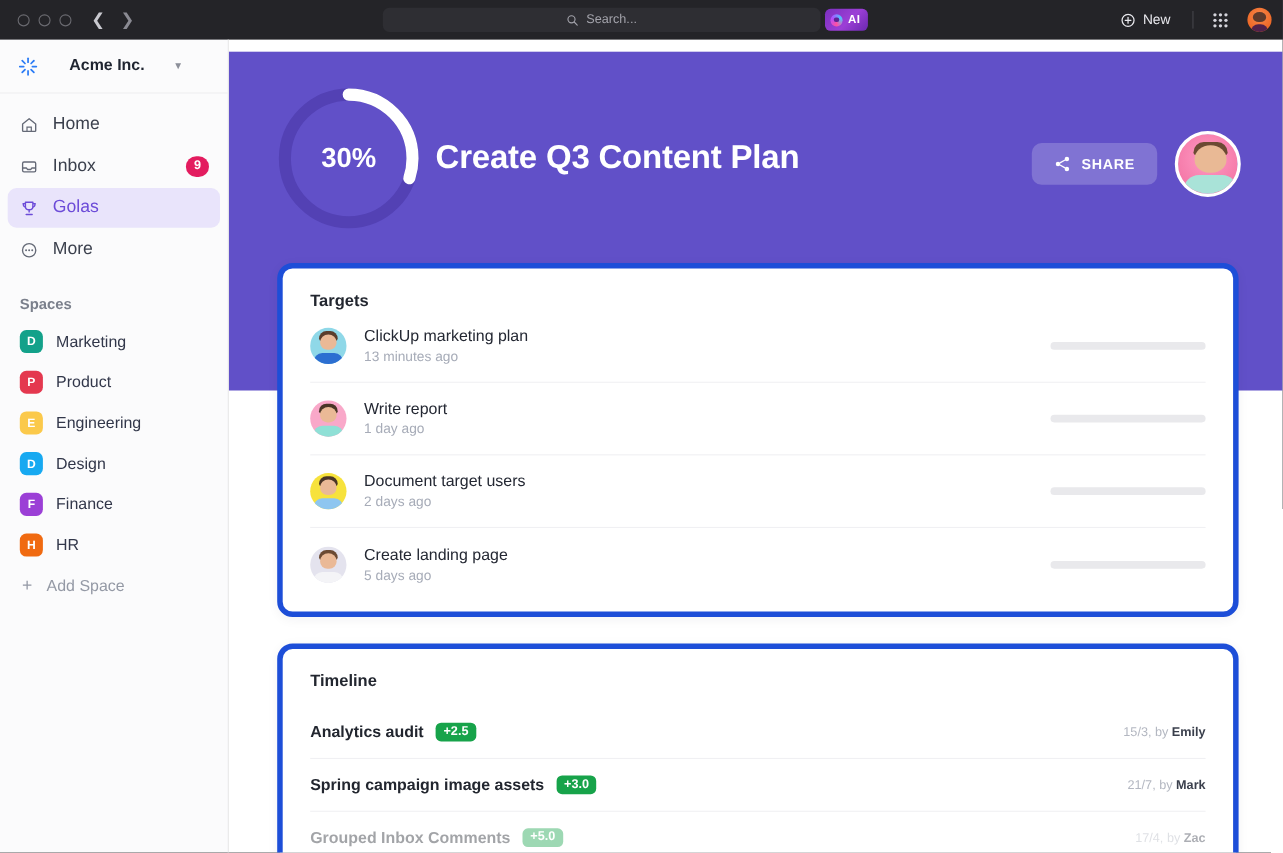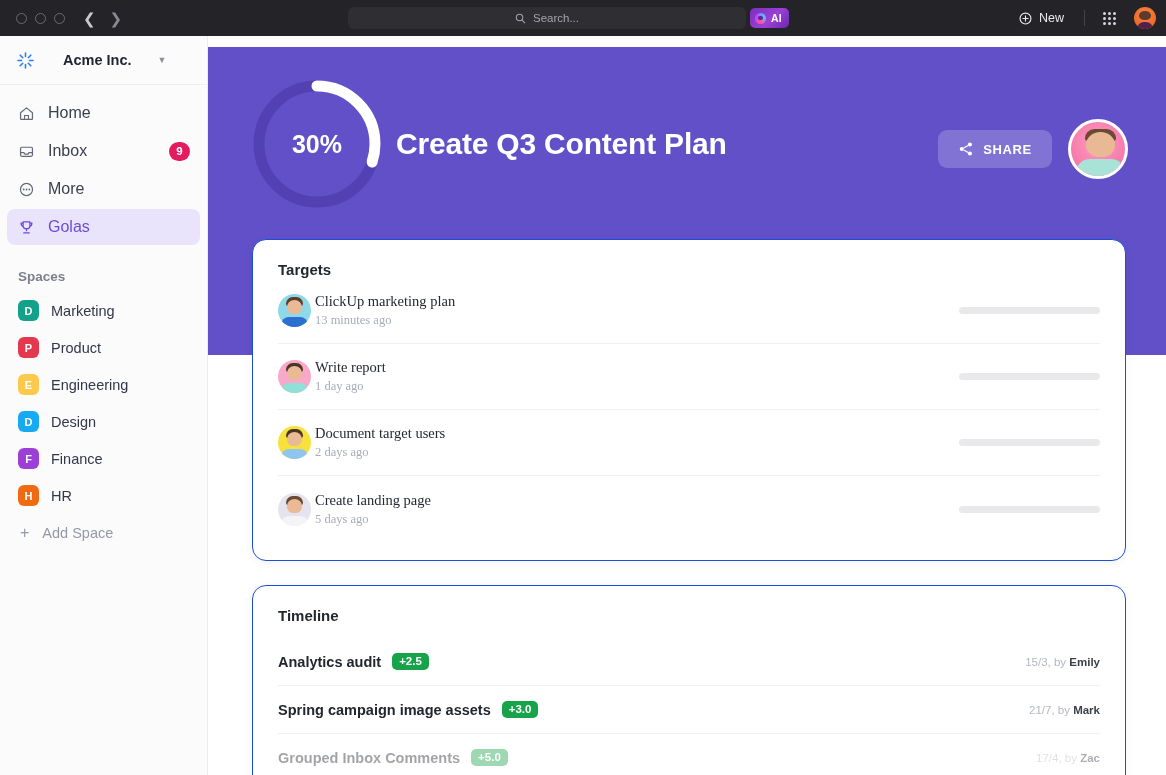--- a/index.html
+++ b/index.html
@@ -183,21 +183,21 @@
   }
   .heroavatar .shirt {
     position: absolute; left: 5px; bottom: -2px;
     width: 49px; height: 19px; border-radius: 14px 14px 0 0;
     background: #a9e3d8;
   }
 
   
   .card {
     position: absolute; background: #fff;
-    border: 1px solid #1d4ed8; border-radius: 14px;
+    border: 5px solid #1d4ed8; border-radius: 14px;
     box-shadow: 0 2px 10px rgba(25,25,50,.05);
   }
   #targets-card { left: 44px; top: 203px; width: 874px; height: 322px; }
   #timeline-card { left: 44px; top: 549px; width: 874px; height: 228px; }
   .cardtitle {
     font-size: 15px; font-weight: bold; color: #22262f;
     padding: 21px 25px 0 25px;
   }
 
   .trow {
@@ -209,21 +209,21 @@
   .tav {
     width: 33px; height: 33px; border-radius: 50%;
     position: relative; overflow: hidden; flex: 0 0 auto;
   }
   .tav .f { position: absolute; left: 9px; top: 6px; width: 15px; height: 14px;
             border-radius: 50% 50% 45% 45%; background: #eab996; }
   .tav .h { position: absolute; left: 8px; top: 3px; width: 17px; height: 9px;
             border-radius: 9px 9px 3px 3px; background: #5a3d2b; }
   .tav .b { position: absolute; left: 3px; bottom: -1px; width: 27px; height: 11px;
             border-radius: 8px 8px 0 0; }
-  .tinfo { margin-left: 4px; flex: 1; font-family: Liberation Serif, serif; }
+  .tinfo { margin-left: 16px; flex: 1; }
   .tname { font-size: 14.5px; color: #242833; margin-bottom: 3px; }
   .ttime { font-size: 12.5px; color: #a7acb8; }
   .ptrack {
     width: 141px; height: 7px; border-radius: 4px;
     background: #e9e9ec; overflow: hidden; flex: 0 0 auto;
   }
   .pfill { height: 7px; border-radius: 4px; }
 
   .lrow {
     height: 48px; margin: 0 25px;
@@ -321,40 +321,40 @@
 
     <div class="navitem">
       <svg width="17" height="17" viewBox="0 0 20 20">
         <path d="M3 6.5 Q3 5 4.5 5 L15.5 5 Q17 5 17 6.5 L17 14.2 Q17 15.6 15.5 15.6 L4.5 15.6 Q3 15.6 3 14.2 Z" fill="none" stroke="#656a77" stroke-width="1.45" stroke-linejoin="round"></path>
         <path d="M3 11.4 L7 11.4 L8.2 13 L11.8 13 L13 11.4 L17 11.4" fill="none" stroke="#656a77" stroke-width="1.45" stroke-linejoin="round"></path>
       </svg>
       <span class="ilabel">Inbox</span>
       <span class="badge">9</span>
     </div>
 
-    <div class="navitem">
-      <svg width="17" height="17" viewBox="0 0 20 20">
-        <circle cx="10" cy="10" r="7.1" fill="none" stroke="#656a77" stroke-width="1.45"></circle>
-        <circle cx="6.7" cy="10" r="1.05" fill="#656a77"></circle>
-        <circle cx="10" cy="10" r="1.05" fill="#656a77"></circle>
-        <circle cx="13.3" cy="10" r="1.05" fill="#656a77"></circle>
-      </svg>
-      <span class="ilabel">More</span>
-    </div>
-
     <div class="navitem active">
       <svg width="17" height="17" viewBox="0 0 20 20">
         <path d="M6 3.4 L14 3.4 L14 8.2 Q14 11.4 10 11.4 Q6 11.4 6 8.2 Z" fill="none" stroke="#6c4bd8" stroke-width="1.5" stroke-linejoin="round"></path>
         <path d="M6 4.8 L3.6 4.8 Q3.6 8.2 6.2 8.6" fill="none" stroke="#6c4bd8" stroke-width="1.4"></path>
         <path d="M14 4.8 L16.4 4.8 Q16.4 8.2 13.8 8.6" fill="none" stroke="#6c4bd8" stroke-width="1.4"></path>
         <line x1="10" y1="11.4" x2="10" y2="14.4" stroke="#6c4bd8" stroke-width="1.5"></line>
         <line x1="6.8" y1="16.4" x2="13.2" y2="16.4" stroke="#6c4bd8" stroke-width="1.6" stroke-linecap="round"></line>
       </svg>
       <span class="ilabel">Golas</span>
     </div>
+
+    <div class="navitem">
+      <svg width="17" height="17" viewBox="0 0 20 20">
+        <circle cx="10" cy="10" r="7.1" fill="none" stroke="#656a77" stroke-width="1.45"></circle>
+        <circle cx="6.7" cy="10" r="1.05" fill="#656a77"></circle>
+        <circle cx="10" cy="10" r="1.05" fill="#656a77"></circle>
+        <circle cx="13.3" cy="10" r="1.05" fill="#656a77"></circle>
+      </svg>
+      <span class="ilabel">More</span>
+    </div>
   </div>
 
   <div class="spaceshdr">Spaces</div>
 
   <div class="spacelist">
     <div class="spaceitem">
       <span class="stile" style="background:#13a18a">D</span>
       <span class="slabel">Marketing</span>
     </div>
     <div class="spaceitem">

